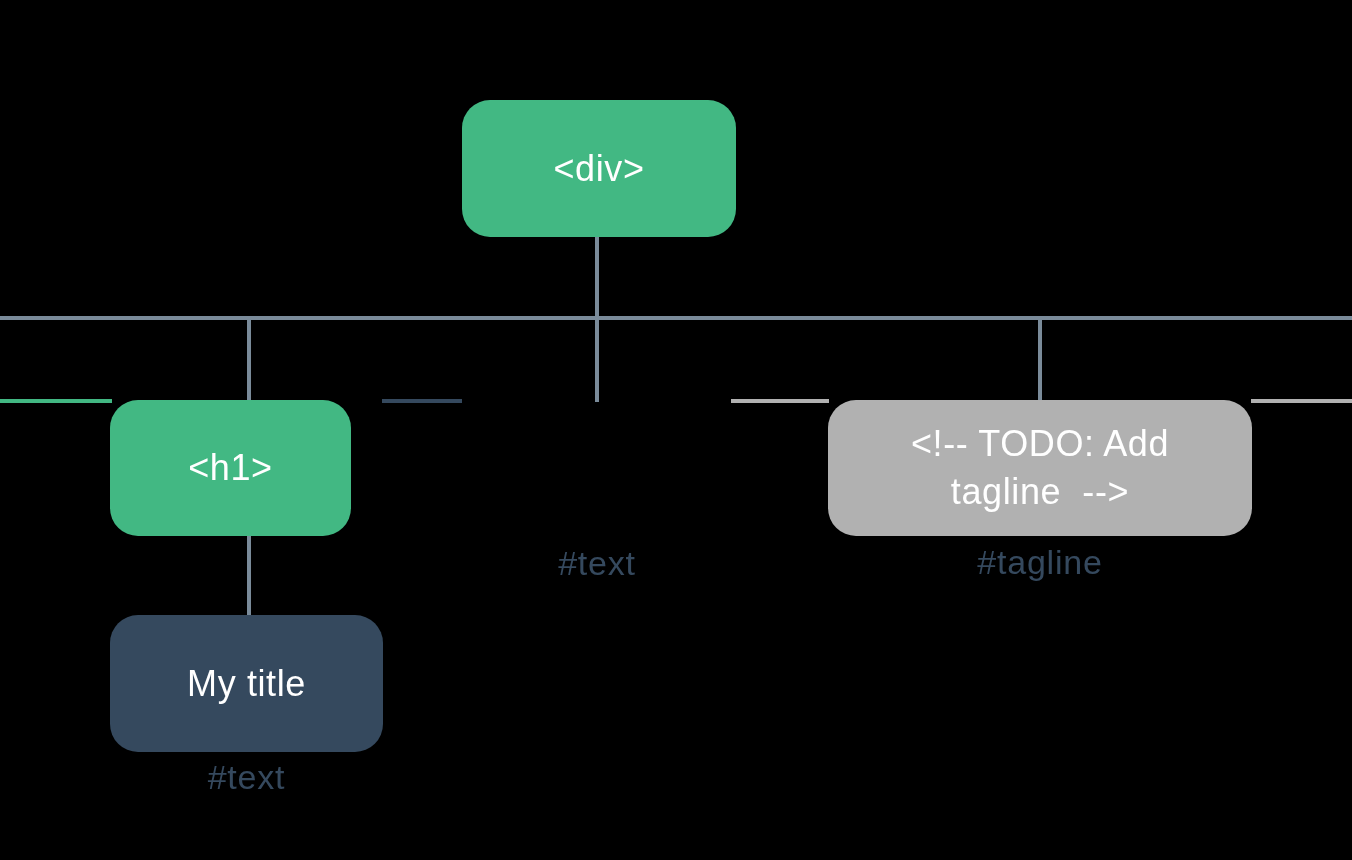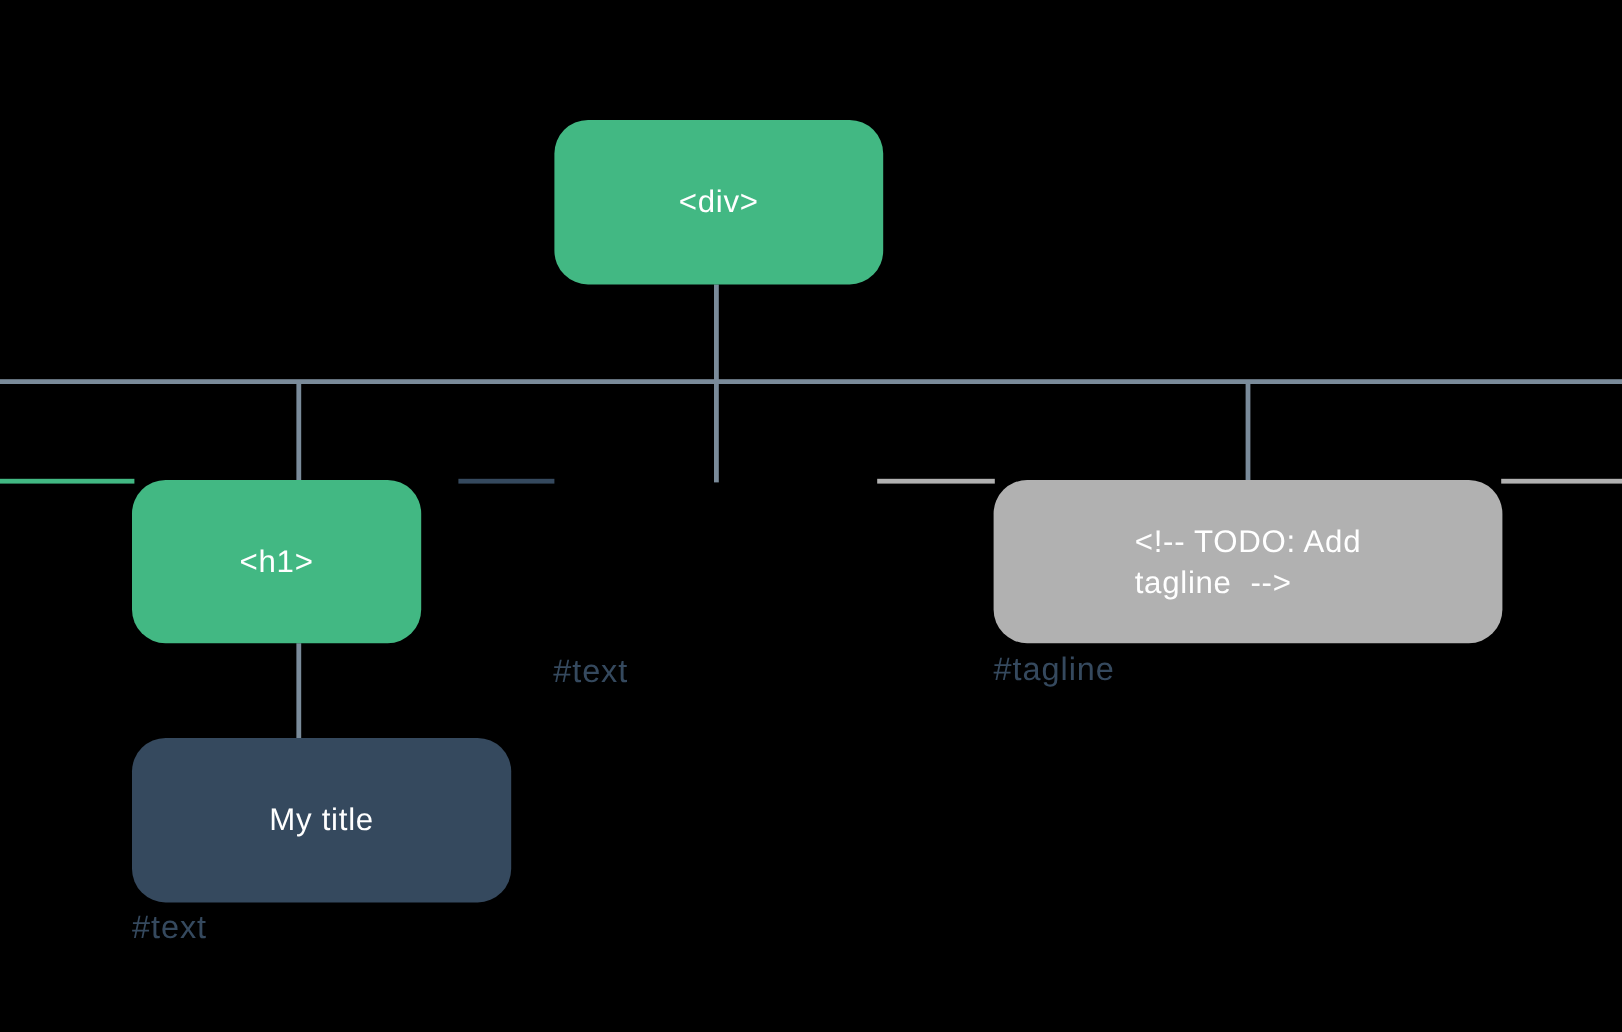--- a/index.html
+++ b/index.html
@@ -35,35 +35,36 @@
   .seg.green { background: var(--node-green); }
   .seg.navy  { background: var(--node-navy); }
   .seg.gray  { background: var(--node-gray); }
   .node {
     position: absolute;
     border-radius: 28px;
     display: flex;
     align-items: center;
     justify-content: center;
     color: var(--node-text);
-    font-size: 26px;
+    font-size: 36px;
     letter-spacing: 0.6px;
-    text-align: left;
+    text-align: center;
     line-height: 1.32;
   }
   .node span { white-space: pre-wrap; }
   .node.green { background: var(--node-green); }
   .node.navy  { background: var(--node-navy); }
   .node.gray  { background: var(--node-gray); }
   .annotation {
     position: absolute;
     color: var(--annotation-text);
-    font-size: 27px;
+    font-size: 34px;
     font-weight: 500;
     letter-spacing: 0.8px;
+    text-align: center;
   }
 </style>
 </head>
 <body>
 
 <div class="canvas">
 
   <div class="line" style="left:595px; top:237px; width:4px; height:81px;"></div>
   <div class="line" style="left:0; top:316px; width:1352px; height:4px;"></div>
   <div class="line" style="left:247px; top:320px; width:4px; height:82px;"></div>
@@ -83,21 +84,21 @@
   <div class="node green" style="left:110px; top:400px; width:241px; height:136px;">
     <span>&lt;h1&gt;</span>
   </div>
 
 
   <div class="node gray" style="left:828px; top:400px; width:424px; height:136px;">
     <span>&lt;!-- TODO: Add
 tagline  --&gt;</span>
   </div>
 
-  <div class="node navy" style="left:110px; top:615px; width:316px; height:137px;">
+  <div class="node navy" style="left:110px; top:615px; width:273px; height:137px;">
     <span>My title</span>
   </div>
 
   <div class="annotation" style="left:461px; top:544px; width:272px;">#text</div>
 
   <div class="annotation" style="left:828px; top:543px; width:424px;">#tagline</div>
 
   <div class="annotation" style="left:110px; top:758px; width:273px;">#text</div>
 
 </div>

